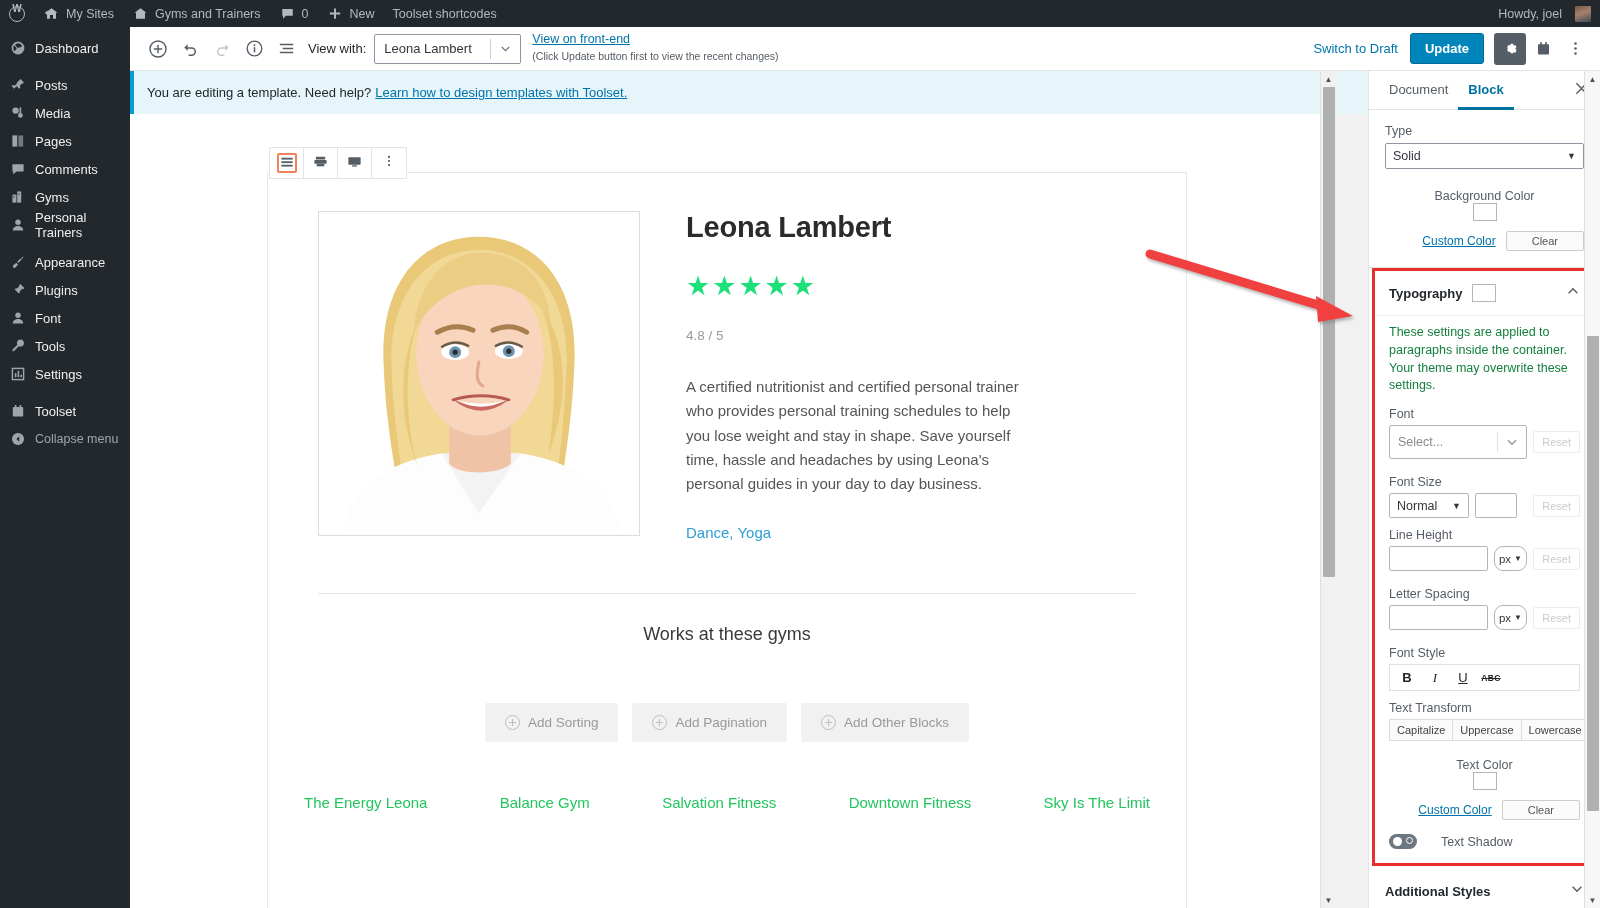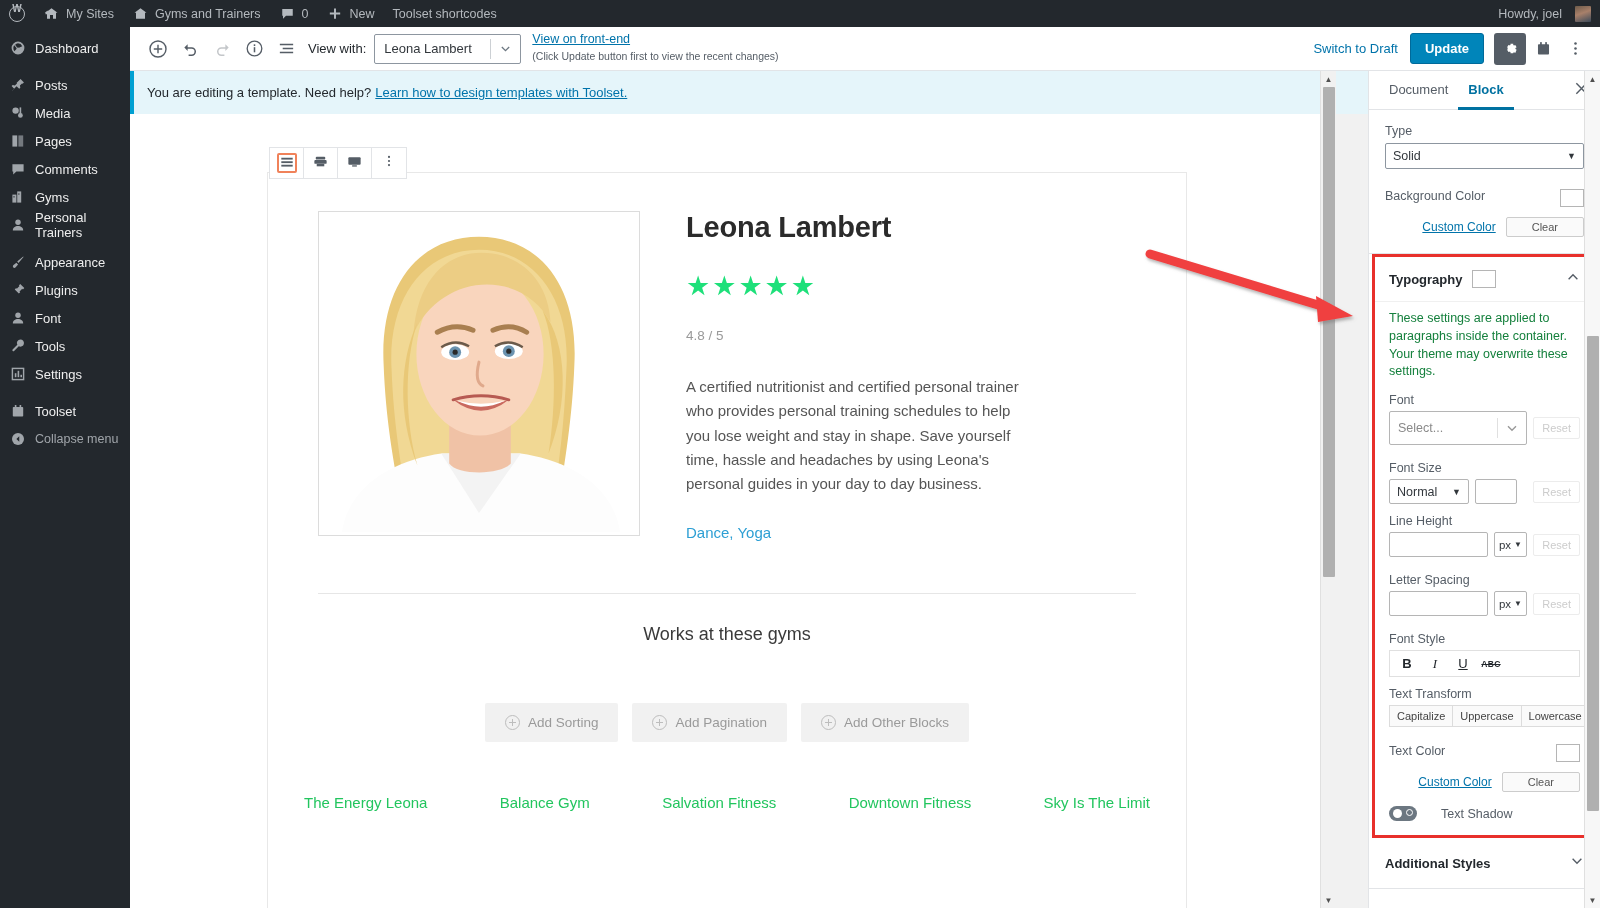--- a/index.html
+++ b/index.html
@@ -202,21 +202,21 @@
   .sb-scroll { padding: 0 0 0 0; }
 
   .panel-sec { padding: 14px 16px 16px 16px; border-bottom: 1px solid #e2e4e7; }
   .field-label { font-size: 12.5px; color: #555d66; margin-bottom: 5px; }
   .sel-box {
     height: 26px; border: 1px solid #8d96a0; border-radius: 2px; background: #fff;
     display: flex; align-items: center; padding: 0 7px; font-size: 12.5px; color: #32373c;
     position: relative;
   }
   .sel-box .caret { margin-left: auto; font-size: 9px; color: #32373c; }
-  .row-between { display: flex; align-items: flex-start; justify-content: space-between; }
+  .row-between { display: flex; align-items: center; justify-content: space-between; flex-direction: column; }
   .color-swatch {
     width: 24px; height: 18px; border: 1px solid #b5b5b5; background: #fff; cursor: pointer;
   }
   .link-btn { font-size: 12px; color: #0073aa; text-decoration: underline; cursor: pointer; }
   .clear-btn {
     border: 1px solid #ccc; background: #fafafa; color: #555; font-size: 11px;
     padding: 3px 25px; border-radius: 2px; cursor: pointer; margin-left: 10px;
   }
   .right-row { display: flex; justify-content: flex-end; align-items: center; margin-top: 10px; }
 
@@ -249,21 +249,21 @@
     position: relative; background: #fff;
   }
   .font-select .fs-div {
     position: absolute; right: 28px; top: 6px; bottom: 6px; width: 1px; background: #e0e0e0;
   }
   .font-select .fs-arrow {
     position: absolute; right: 0; top: 0; bottom: 0; width: 28px;
     display: flex; align-items: center; justify-content: center; color: #999;
   }
   .unit-box {
-    width: 34px; height: 25px; border: 1px solid #b5b5b5; border-radius: 2px;
+    width: 34px; height: 25px; border: 1px solid #b5b5b5; border-radius: 9px;
     display: flex; align-items: center; justify-content: center; gap: 3px;
     font-size: 11.5px; color: #32373c; background: #fff; cursor: pointer;
   }
   .fontstyle-box {
     border: 1px solid #e0e0e0; height: 27px; display: flex; align-items: center;
     padding: 0 4px; gap: 2px;
   }
   .fs-btn {
     width: 26px; height: 24px; display: flex; align-items: center; justify-content: center;
     font-size: 13px; color: #23282d; cursor: pointer;

